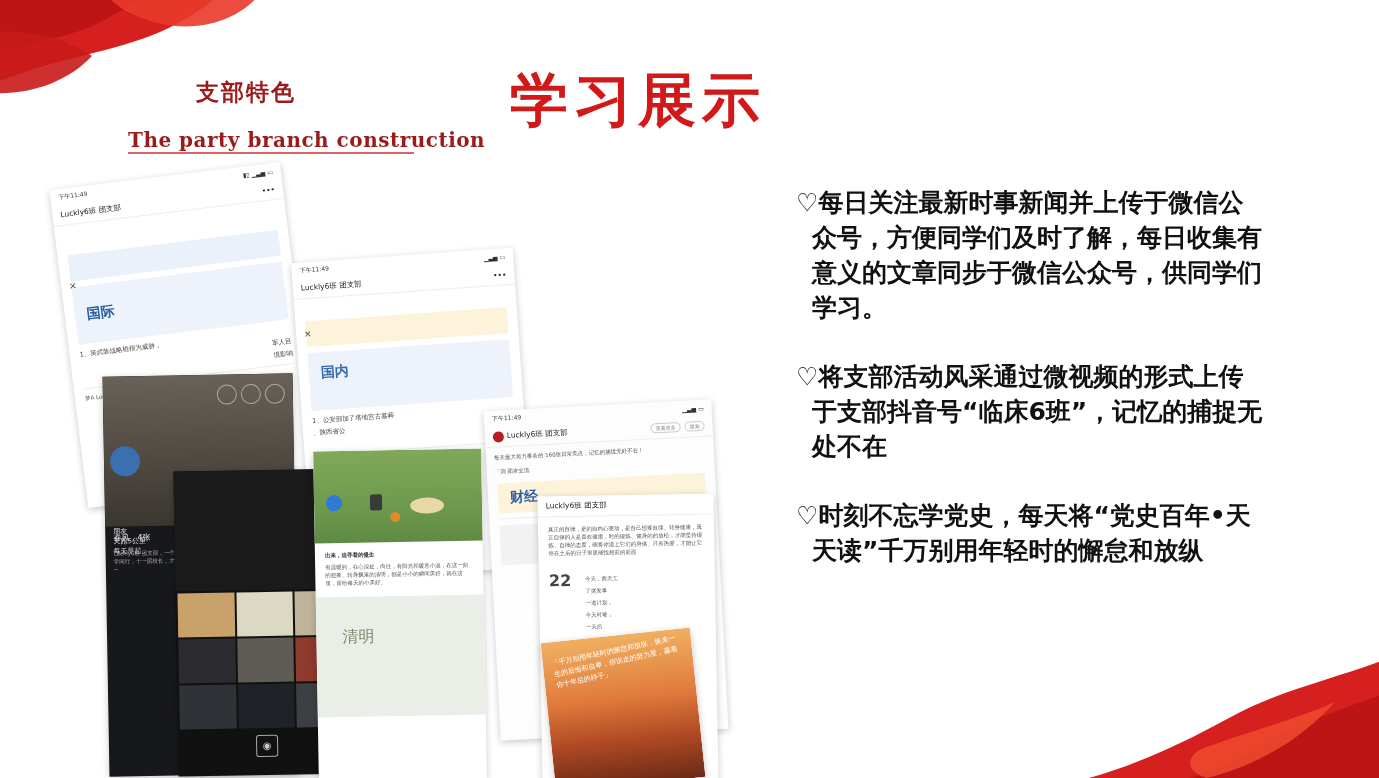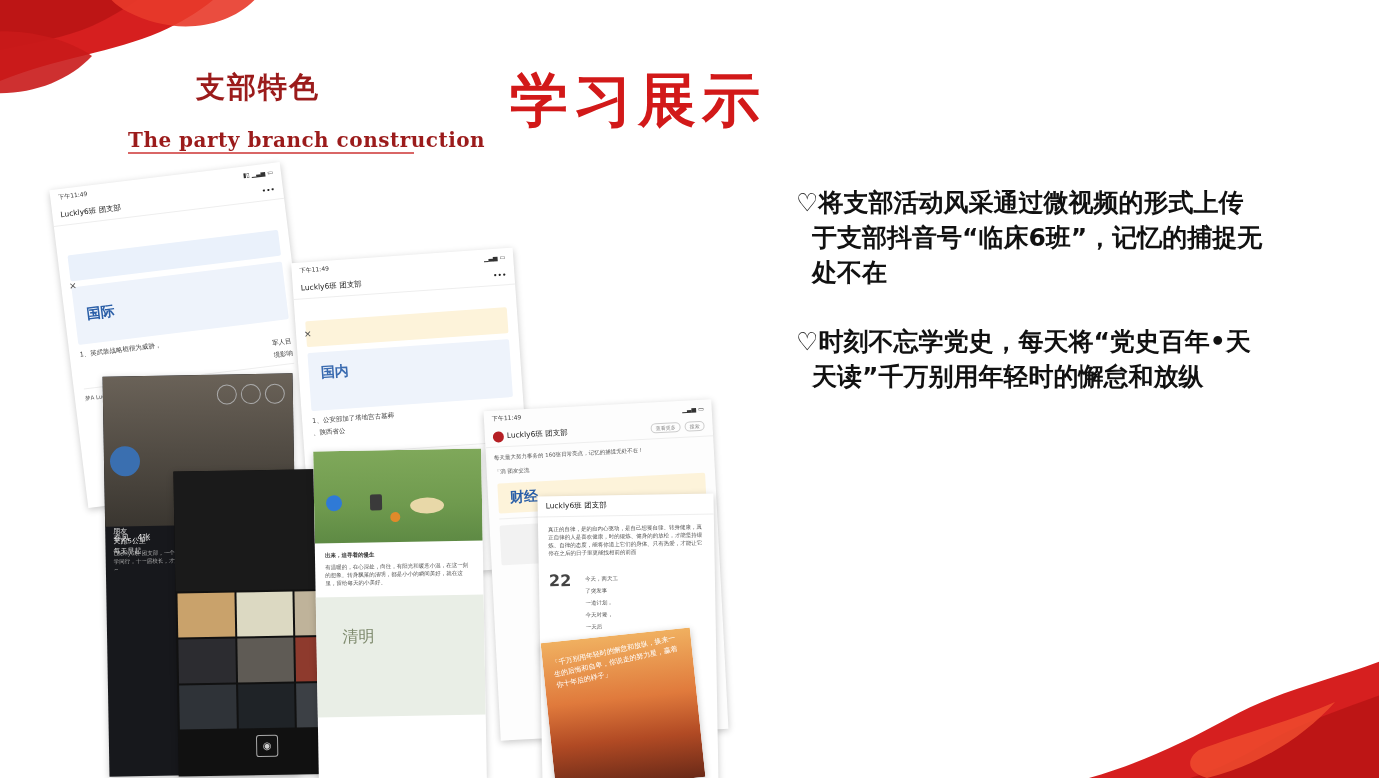--- a/index.html
+++ b/index.html
@@ -11,22 +11,22 @@
     position:relative;
   }
   .slide{position:absolute;inset:0;overflow:hidden;background:#fff;}
 
   
   .ribbon-tl{position:absolute;left:-40px;top:-60px;width:420px;height:200px;pointer-events:none;}
   .ribbon-br{position:absolute;right:-10px;bottom:-20px;width:300px;height:160px;pointer-events:none;}
 
   
   .branch-title{
-    position:absolute;left:196px;top:68px;
-    font-size:29px;font-weight:bold;color:#9b1b1b;
+    position:absolute;left:196px;top:77px;
+    font-size:23px;font-weight:bold;color:#9b1b1b;
     letter-spacing:2px;
     font-family:"DejaVu Sans","Liberation Sans",sans-serif;
   }
   .branch-sub{
     position:absolute;left:128px;top:128px;
     font-size:20px;font-weight:bold;color:#9b1b1b;
     font-family:"DejaVu Serif","Liberation Serif",serif;
     letter-spacing:0.5px;
   }
   .branch-sub-underline{
@@ -127,20 +127,21 @@
     <path d="M300,160 L300,54 C256,70 208,86 168,110 C140,126 110,140 70,148 C130,166 240,170 300,160 Z" fill="#b81414" opacity="0.85"></path>
     <path d="M110,112 C150,96 200,84 246,64 C214,100 168,128 118,140 C96,134 98,120 110,112 Z" fill="#ef4b2e" opacity="0.85"></path>
   </svg>
 
   <div class="branch-title">支部特色</div>
   <div class="branch-sub">The party branch construction</div>
   <div class="branch-sub-underline"></div>
   <div class="main-title">学习展示</div>
 
   <div class="text-col">
+    <div class="para">♡每日关注最新时事新闻并上传于微信公众号，方便同学们及时了解，每日收集有意义的文章同步于微信公众号，供同学们学习。</div>
     <div class="para">♡将支部活动风采通过微视频的形式上传于支部抖音号“临床6班”，记忆的捕捉无处不在</div>
     <div class="para">♡时刻不忘学党史，每天将“党史百年•天天读”千万别用年轻时的懈怠和放纵</div>
   </div>
 
   <div class="collage">
 
     <div class="shot shot1">
       <div class="sbar">
         <span>下午11:49</span>
         <span class="right">

